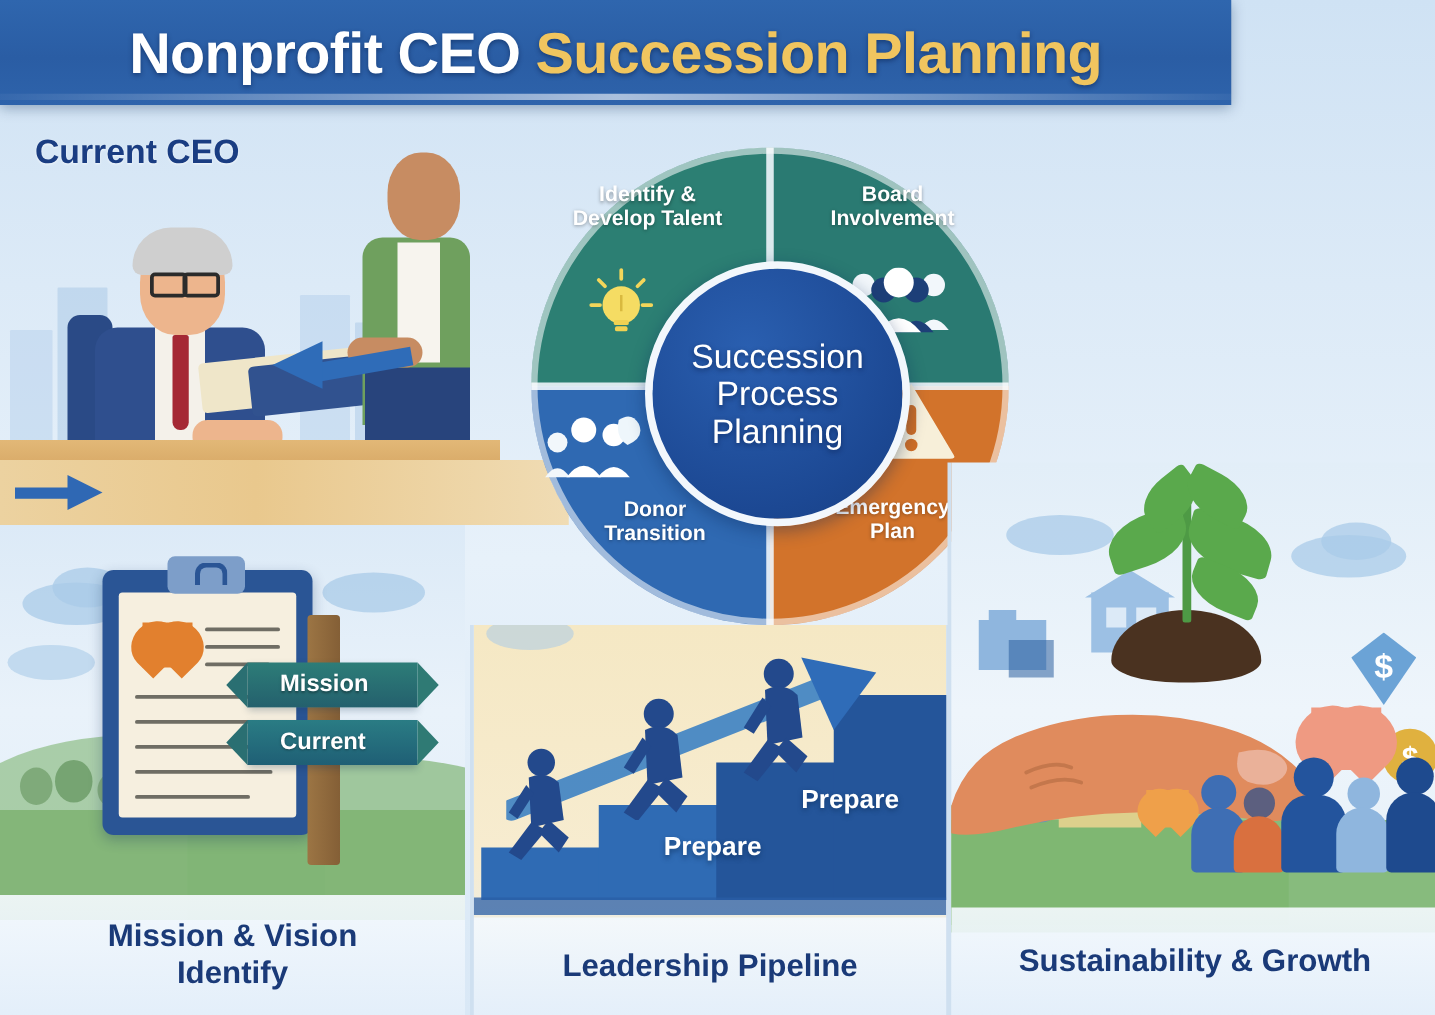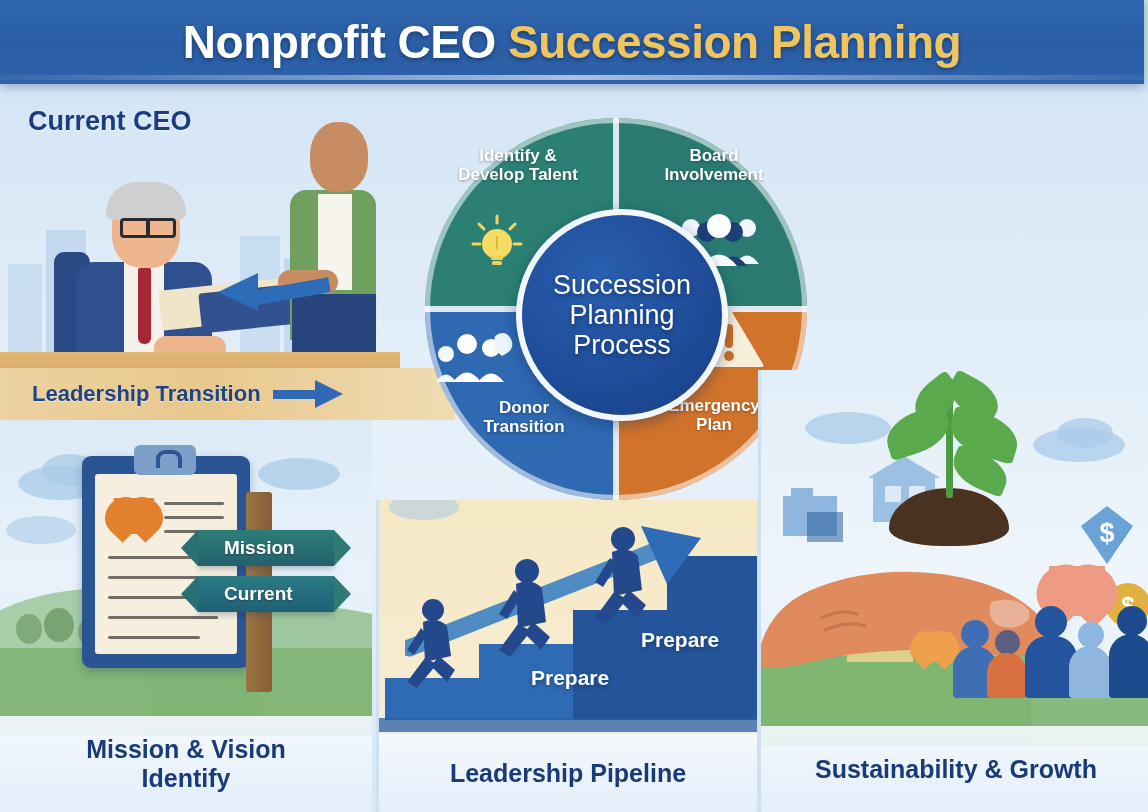--- a/index.html
+++ b/index.html
@@ -5,21 +5,21 @@
   html,body{margin:0;padding:0;background:#0d2b52;}
   body{font-family:"Liberation Sans",sans-serif;}
 
   #poster{
     position:relative;width:1148px;height:812px;overflow:hidden;
     background:linear-gradient(180deg,#cfe2f4 0%,#dceaf7 28%,#e7f1fa 55%,#d9e8f6 100%);
   }
 
   
   #header{
-    position:absolute;left:0;top:0;width:1144px;height:84px;
+    position:absolute;left:0;top:0;width:985px;height:84px;
     background:linear-gradient(180deg,#2f66ae 0%,#2a5da4 55%,#2e63ab 100%);
     display:flex;align-items:center;justify-content:center;
     box-shadow:0 2px 10px rgba(10,40,80,.35);
   }
   #header:after{
     content:"";position:absolute;left:0;bottom:4px;width:100%;height:5px;
     background:linear-gradient(90deg,rgba(255,255,255,.05),rgba(255,255,255,.75),rgba(255,255,255,.05));
     opacity:.8;
   }
   .title{
@@ -216,21 +216,20 @@
 
     <div id="handoff-arrow">
       <div class="shaft"></div>
         <div class="tip"></div>
     </div>
 
     <div style="position:absolute;left:0;bottom:0;width:400px;height:32px;background:linear-gradient(180deg,#e2b877,#d3a25f);"></div>
   </div>
 
   <div id="trans-band">
-    <div class="txt">Leadership Transition</div>
     <div class="arrow-r">
       <div class="shaft"></div>
         <div class="head"></div>
     </div>
   </div>
 
   <div id="wheel">
 
     <div class="quad" id="q-tl">
         <div class="fill"></div>
@@ -313,22 +312,22 @@
       <svg width="72" height="64" viewBox="0 0 72 64">
         <path d="M36 3 L70 60 Q72 63 67 63 H5 Q0 63 2 60 Z" fill="#f7efd9"></path>
         <rect x="32" y="20" width="8" height="24" rx="4" fill="#cf6e25"></rect>
         <circle cx="36" cy="52" r="5" fill="#cf6e25"></circle>
       </svg>
     </div>
 
     <div id="hub">
       <div class="hub-txt">
         <div>Succession</div>
+        <div>Process</div>
         <div>Planning</div>
-        <div>Process</div>
       </div>
     </div>
   </div>
 
   <div class="bpanel" id="p-mv">
     <div class="cloud" style="left:18px;top:46px;width:86px;height:34px;"></div>
     <div class="cloud" style="left:42px;top:34px;width:56px;height:32px;"></div>
     <div class="cloud" style="left:258px;top:38px;width:82px;height:32px;"></div>
     <div class="cloud" style="left:6px;top:96px;width:70px;height:28px;opacity:.6;"></div>
 

